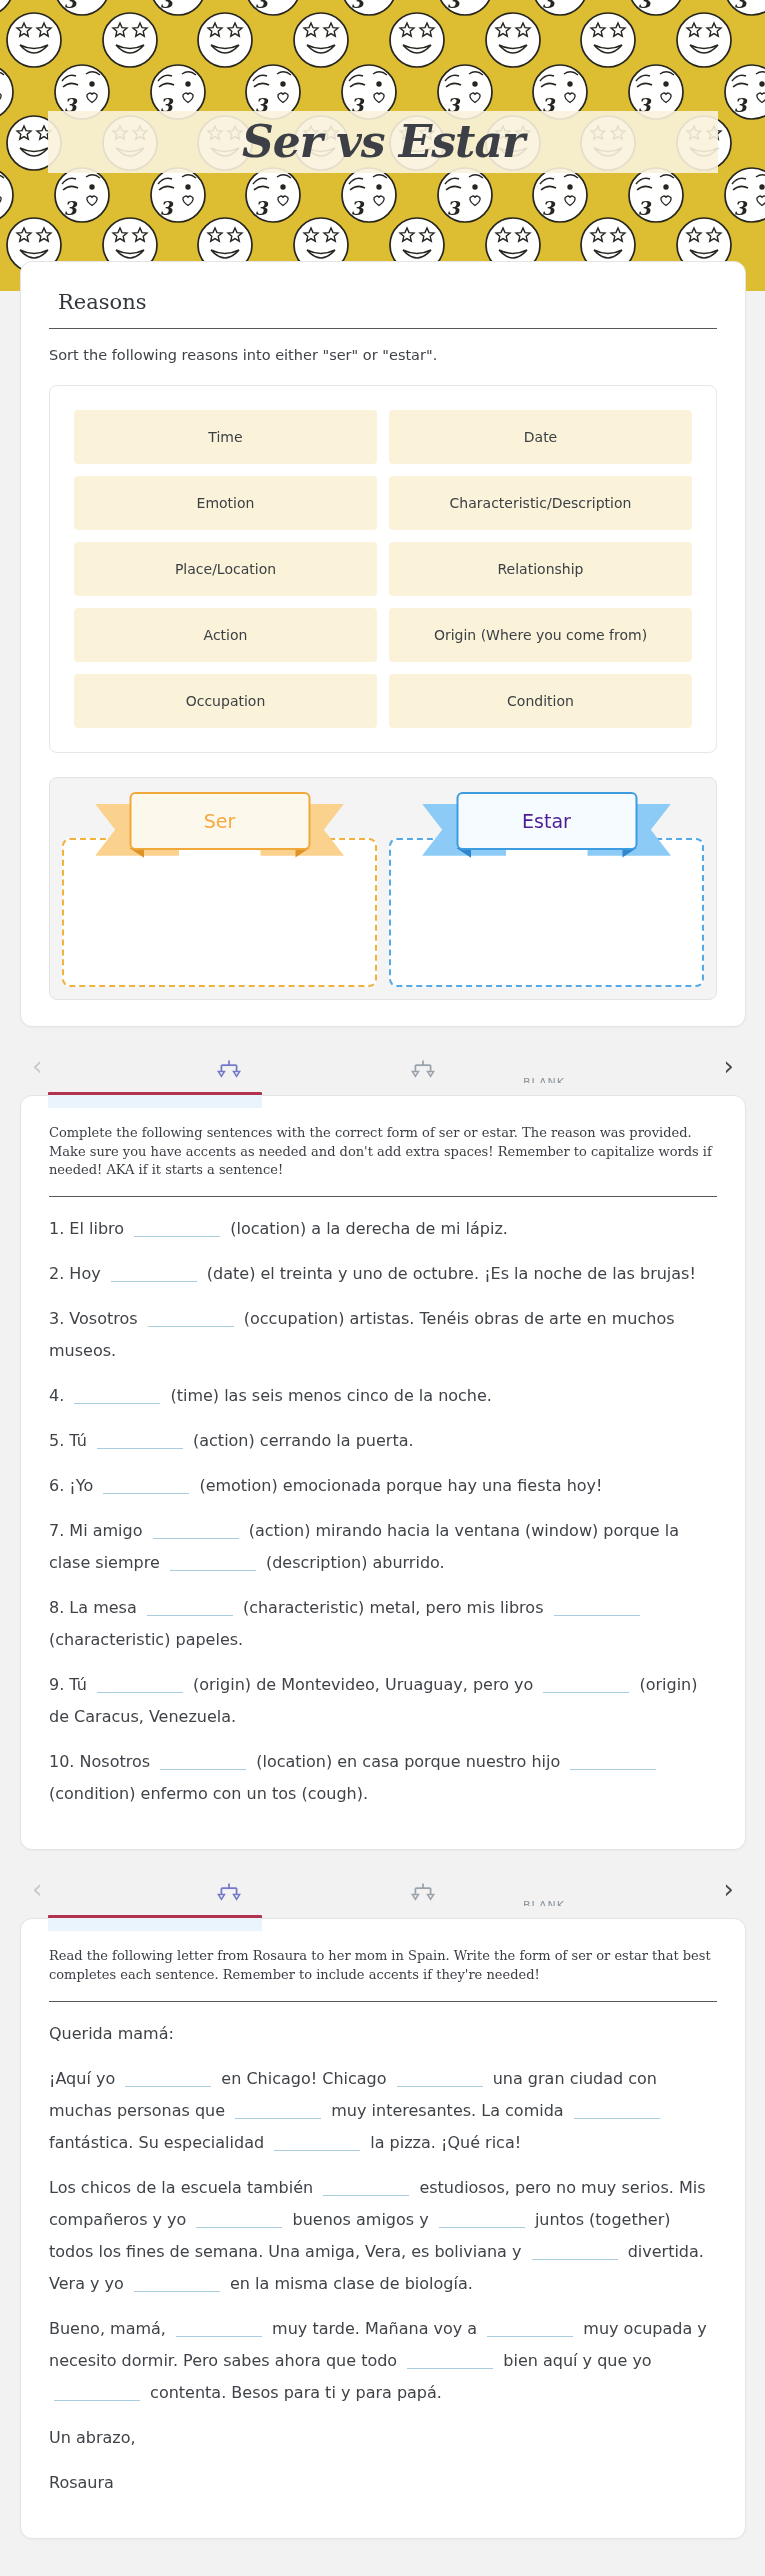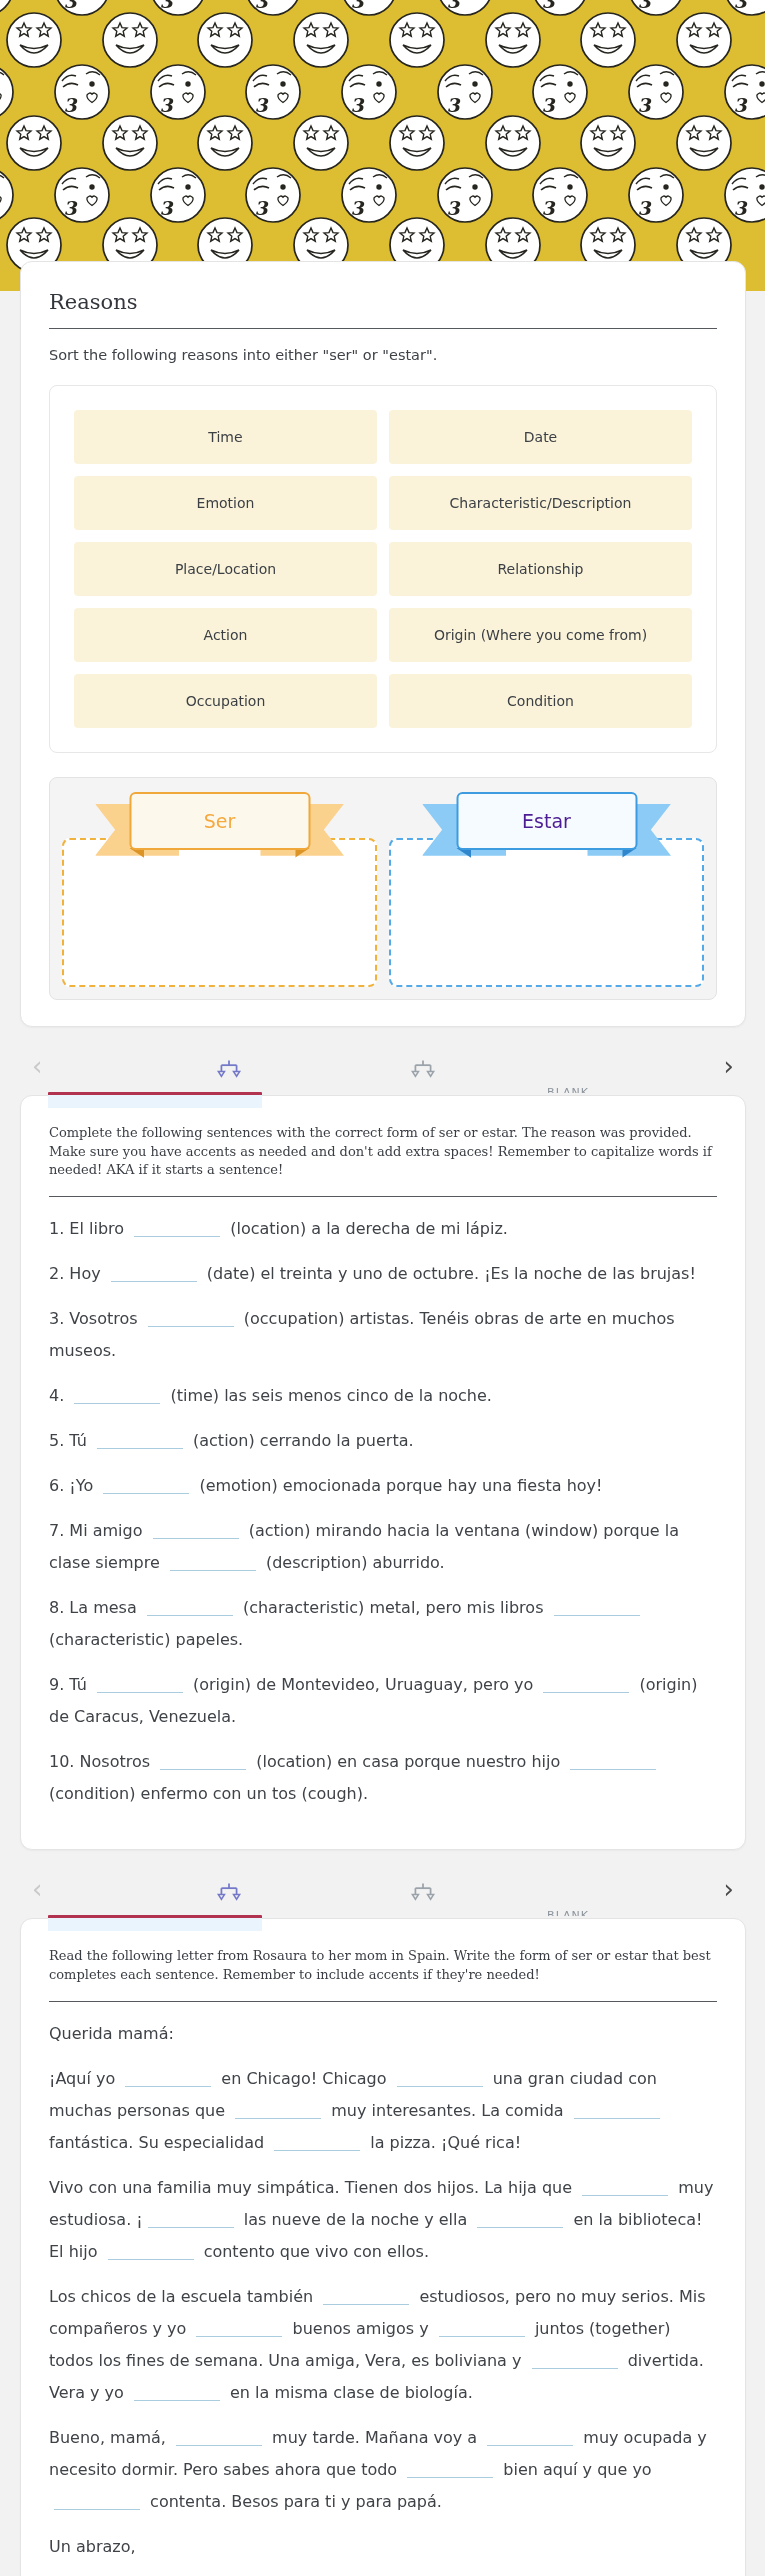--- a/index.html
+++ b/index.html
@@ -39,21 +39,21 @@
     background:#fff;
     border:1px solid #e4e4e4;
     border-radius:12px;
     padding:24px 28px 26px;
     box-shadow:0 1px 2px rgba(0,0,0,0.04);
   }
   .card.first{margin-top:-30px;z-index:1;}
   .card h2{
     font-family:"DejaVu Serif","Liberation Serif",serif;
     font-weight:400;font-size:21px;color:#33373d;
-    margin:4px 0 14px;
+    margin:4px 9px 14px;
   }
   .rule{border:0;border-top:1px solid #55595d;margin:0 0 16px;}
   .instruction{
     font-size:14.5px;color:#3f4348;margin:0 0 18px;line-height:1.5;
   }
   .serif-instruction{
     font-family:"DejaVu Serif","Liberation Serif",serif;
     font-size:13px;line-height:1.45;color:#3a3e44;
     margin:4px 0 16px;
   }
@@ -110,23 +110,23 @@
     position:absolute;top:12px;font-size:26px;line-height:1;
     background:none;border:none;padding:0;cursor:pointer;
     font-family:"DejaVu Sans",sans-serif;
   }
   .chev.left{left:12px;color:#c9c9c9;}
   .chev.right{right:12px;color:#4a4a4a;}
   .tab-icon{position:absolute;top:16px;width:32px;height:28px;cursor:pointer;}
   .tab-icon.active{left:193px;color:#7478c8;}
   .tab-icon.inactive{left:387px;color:#9aa2aa;}
   .clip-label{
-    position:absolute;left:479px;bottom:2px;width:90px;height:7px;
+    position:absolute;left:479px;bottom:12px;width:90px;height:7px;
     overflow:hidden;font-size:11px;line-height:13px;letter-spacing:1px;
-    color:#8b949c;text-align:right;margin-top:36px;
+    color:#8b949c;text-align:center;margin-top:36px;
   }
   .active-bar{
     position:absolute;left:28px;bottom:-1px;width:214px;height:4px;
     background:#b23350;border-radius:1px;
   }
   .active-glow{
     position:absolute;left:28px;top:100%;width:214px;height:13px;
     background:#eaf4fc;
   }
   
@@ -527,20 +527,23 @@
           <path d="M10,-17 l2,4.6 5,0.4 -3.8,3.3 1.1,4.9 -4.3,-2.6 -4.3,2.6 1.1,-4.9 -3.8,-3.3 5,-0.4 z" fill="#ffffff" stroke="#26251f" stroke-width="1.4"></path>
           <path d="M-14,5 Q0,21 14,5 Q0,12 -14,5 Z" fill="#ffffff" stroke="#26251f" stroke-width="1.5"></path>
         </svg></div>
       <div style="position: absolute; left: 673px; top: 214px; width: 62px; height: 62px;"><svg width="62" height="62" viewBox="-31 -31 62 62">
           <circle r="27" fill="#ffffff" stroke="#26251f" stroke-width="1.7"></circle>
           <path d="M-10,-17 l2,4.6 5,0.4 -3.8,3.3 1.1,4.9 -4.3,-2.6 -4.3,2.6 1.1,-4.9 -3.8,-3.3 5,-0.4 z" fill="#ffffff" stroke="#26251f" stroke-width="1.4"></path>
           <path d="M10,-17 l2,4.6 5,0.4 -3.8,3.3 1.1,4.9 -4.3,-2.6 -4.3,2.6 1.1,-4.9 -3.8,-3.3 5,-0.4 z" fill="#ffffff" stroke="#26251f" stroke-width="1.4"></path>
           <path d="M-14,5 Q0,21 14,5 Q0,12 -14,5 Z" fill="#ffffff" stroke="#26251f" stroke-width="1.5"></path>
         </svg></div>
     </div>
+  <div class="banner">
+    <h1>Ser vs Estar</h1>
+  </div>
 </div>
 
 <section class="card first">
   <h2>Reasons</h2>
   <hr class="rule">
   <p class="instruction">Sort the following reasons into either "ser" or "estar".</p>
 
   <div class="opt-grid">
       <div class="opt">Time</div>
       <div class="opt">Date</div>
@@ -658,20 +661,19 @@
   <span class="active-glow"></span>
   <button class="chev right">›</button>
 </nav>
 
 <section class="card">
   <p class="serif-instruction">Read the following letter from Rosaura to her mom in Spain. Write the form of ser or estar that best completes each sentence. Remember to include accents if they're needed!</p>
   <hr class="rule">
   <div>
       <p class="letter-paragraph">Querida mamá:</p>
       <p class="letter-paragraph">¡Aquí yo <span class="blank"></span> en Chicago! Chicago <span class="blank"></span> una gran ciudad con muchas personas que <span class="blank"></span> muy interesantes. La comida <span class="blank"></span> fantástica. Su especialidad <span class="blank"></span> la pizza. ¡Qué rica!</p>
-      <p class="letter-paragraph">Vivo con una familia muy simpática. Tienen dos hijos. La hija que <span class="blank"></span> muy estudiosa. ¡<span class="blank"></span> las nueve de la noche y ella <span class="blank"></span> en la biblioteca! El hijo <span class="blank"></span> contento que vivo con ellos.</p>
       <p class="letter-paragraph">Los chicos de la escuela también <span class="blank"></span> estudiosos, pero no muy serios. Mis compañeros y yo <span class="blank"></span> buenos amigos y <span class="blank"></span> juntos (together) todos los fines de semana. Una amiga, Vera, es boliviana y <span class="blank"></span> divertida. Vera y yo <span class="blank"></span> en la misma clase de biología.</p>
       <p class="letter-paragraph">Bueno, mamá, <span class="blank"></span> muy tarde. Mañana voy a <span class="blank"></span> muy ocupada y necesito dormir. Pero sabes ahora que todo <span class="blank"></span> bien aquí y que yo <span class="blank"></span> contenta. Besos para ti y para papá.</p>
       <p class="letter-paragraph">Un abrazo,</p>
       <p class="letter-paragraph">Rosaura</p>
     </div>
 </section>
 
 
 </body></html>

